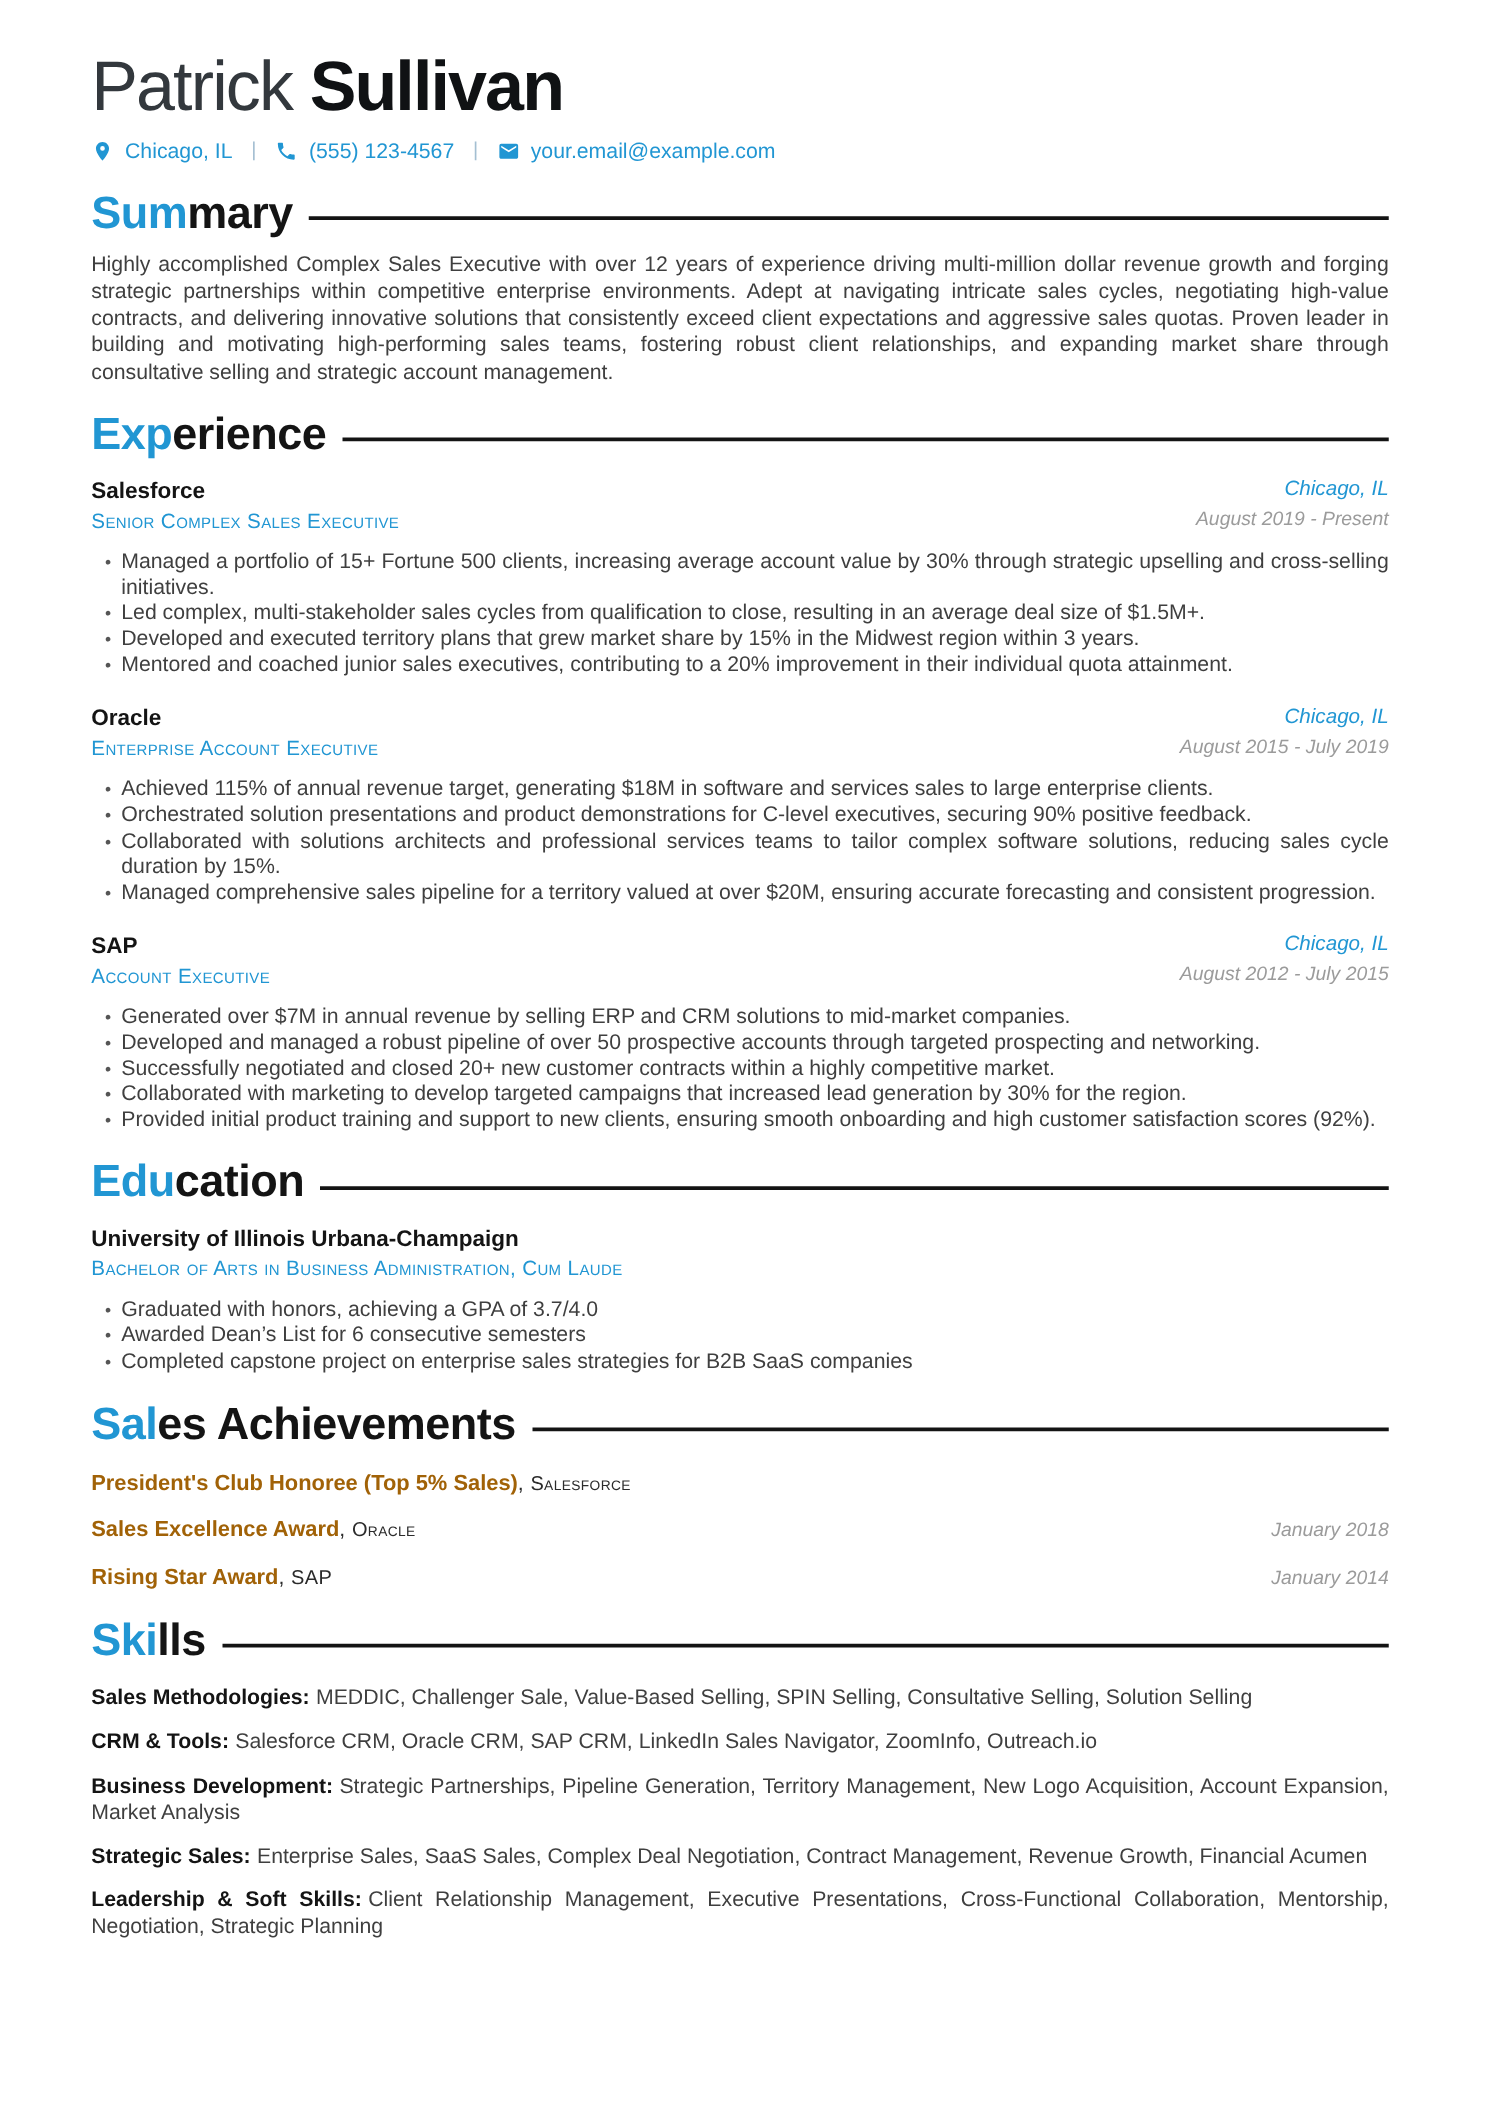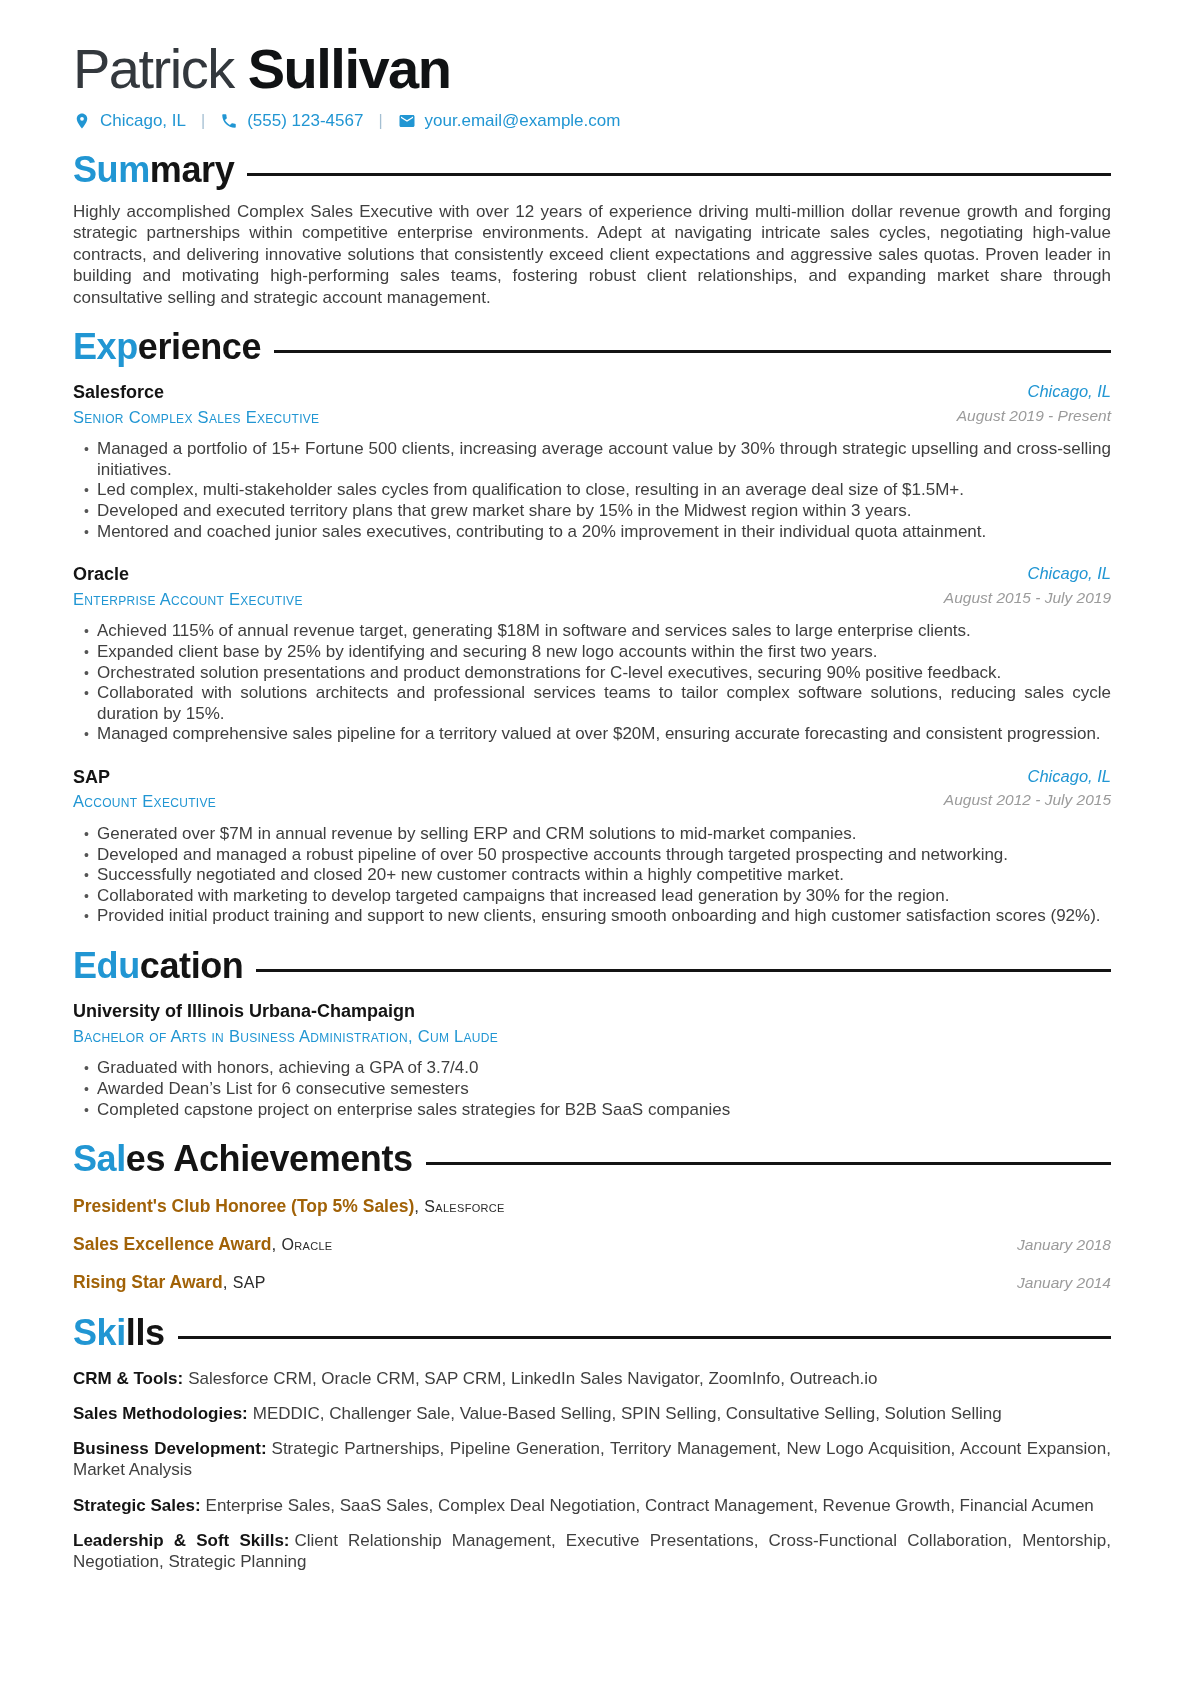--- a/index.html
+++ b/index.html
@@ -240,21 +240,20 @@
           <div class="company">Oracle</div>
           <div class="jobtitle">Enterprise Account Executive</div>
         </div>
         <div class="eh-right">
           <div class="loc">Chicago, IL</div>
           <div class="dates">August 2015 - July 2019</div>
         </div>
       </div>
       <ul class="bullets">
         <li class="jtext">Achieved 115% of annual revenue target, generating $18M in software and services sales to large enterprise clients.</li>
-        <li class="jtext">Expanded client base by 25% by identifying and securing 8 new logo accounts within the first two years.</li>
         <li class="jtext">Orchestrated solution presentations and product demonstrations for C-level executives, securing 90% positive feedback.</li>
         <li class="jtext">Collaborated with solutions architects and professional services teams to tailor complex software solutions, reducing sales cycle duration by 15%.</li>
         <li class="jtext">Managed comprehensive sales pipeline for a territory valued at over $20M, ensuring accurate forecasting and consistent progression.</li>
       </ul>
     </div>
 
     <div class="entry">
       <div class="entry-head">
         <div class="eh-left">
           <div class="company">SAP</div>
@@ -315,20 +314,20 @@
       <div class="ach-date">January 2014</div>
     </div>
   </section>
 
   <section class="section">
     <div class="shead">
       <h2><span class="acc">Ski</span><span>lls</span></h2>
       <div class="rule"></div>
     </div>
 
+    <p class="skill-line jtext"><span class="skill-label">Sales Methodologies:</span><span>MEDDIC, Challenger Sale, Value-Based Selling, SPIN Selling, Consultative Selling, Solution Selling</span></p>
     <p class="skill-line jtext"><span class="skill-label">CRM &amp; Tools:</span><span>Salesforce CRM, Oracle CRM, SAP CRM, LinkedIn Sales Navigator, ZoomInfo, Outreach.io</span></p>
-    <p class="skill-line jtext"><span class="skill-label">Sales Methodologies:</span><span>MEDDIC, Challenger Sale, Value-Based Selling, SPIN Selling, Consultative Selling, Solution Selling</span></p>
     <p class="skill-line jtext"><span class="skill-label">Business Development:</span><span>Strategic Partnerships, Pipeline Generation, Territory Management, New Logo Acquisition, Account Expansion, Market Analysis</span></p>
     <p class="skill-line jtext"><span class="skill-label">Strategic Sales:</span><span>Enterprise Sales, SaaS Sales, Complex Deal Negotiation, Contract Management, Revenue Growth, Financial Acumen</span></p>
     <p class="skill-line jtext"><span class="skill-label">Leadership &amp; Soft Skills:</span><span>Client Relationship Management, Executive Presentations, Cross-Functional Collaboration, Mentorship, Negotiation, Strategic Planning</span></p>
   </section>
 
 </div>
 
 </body></html>

